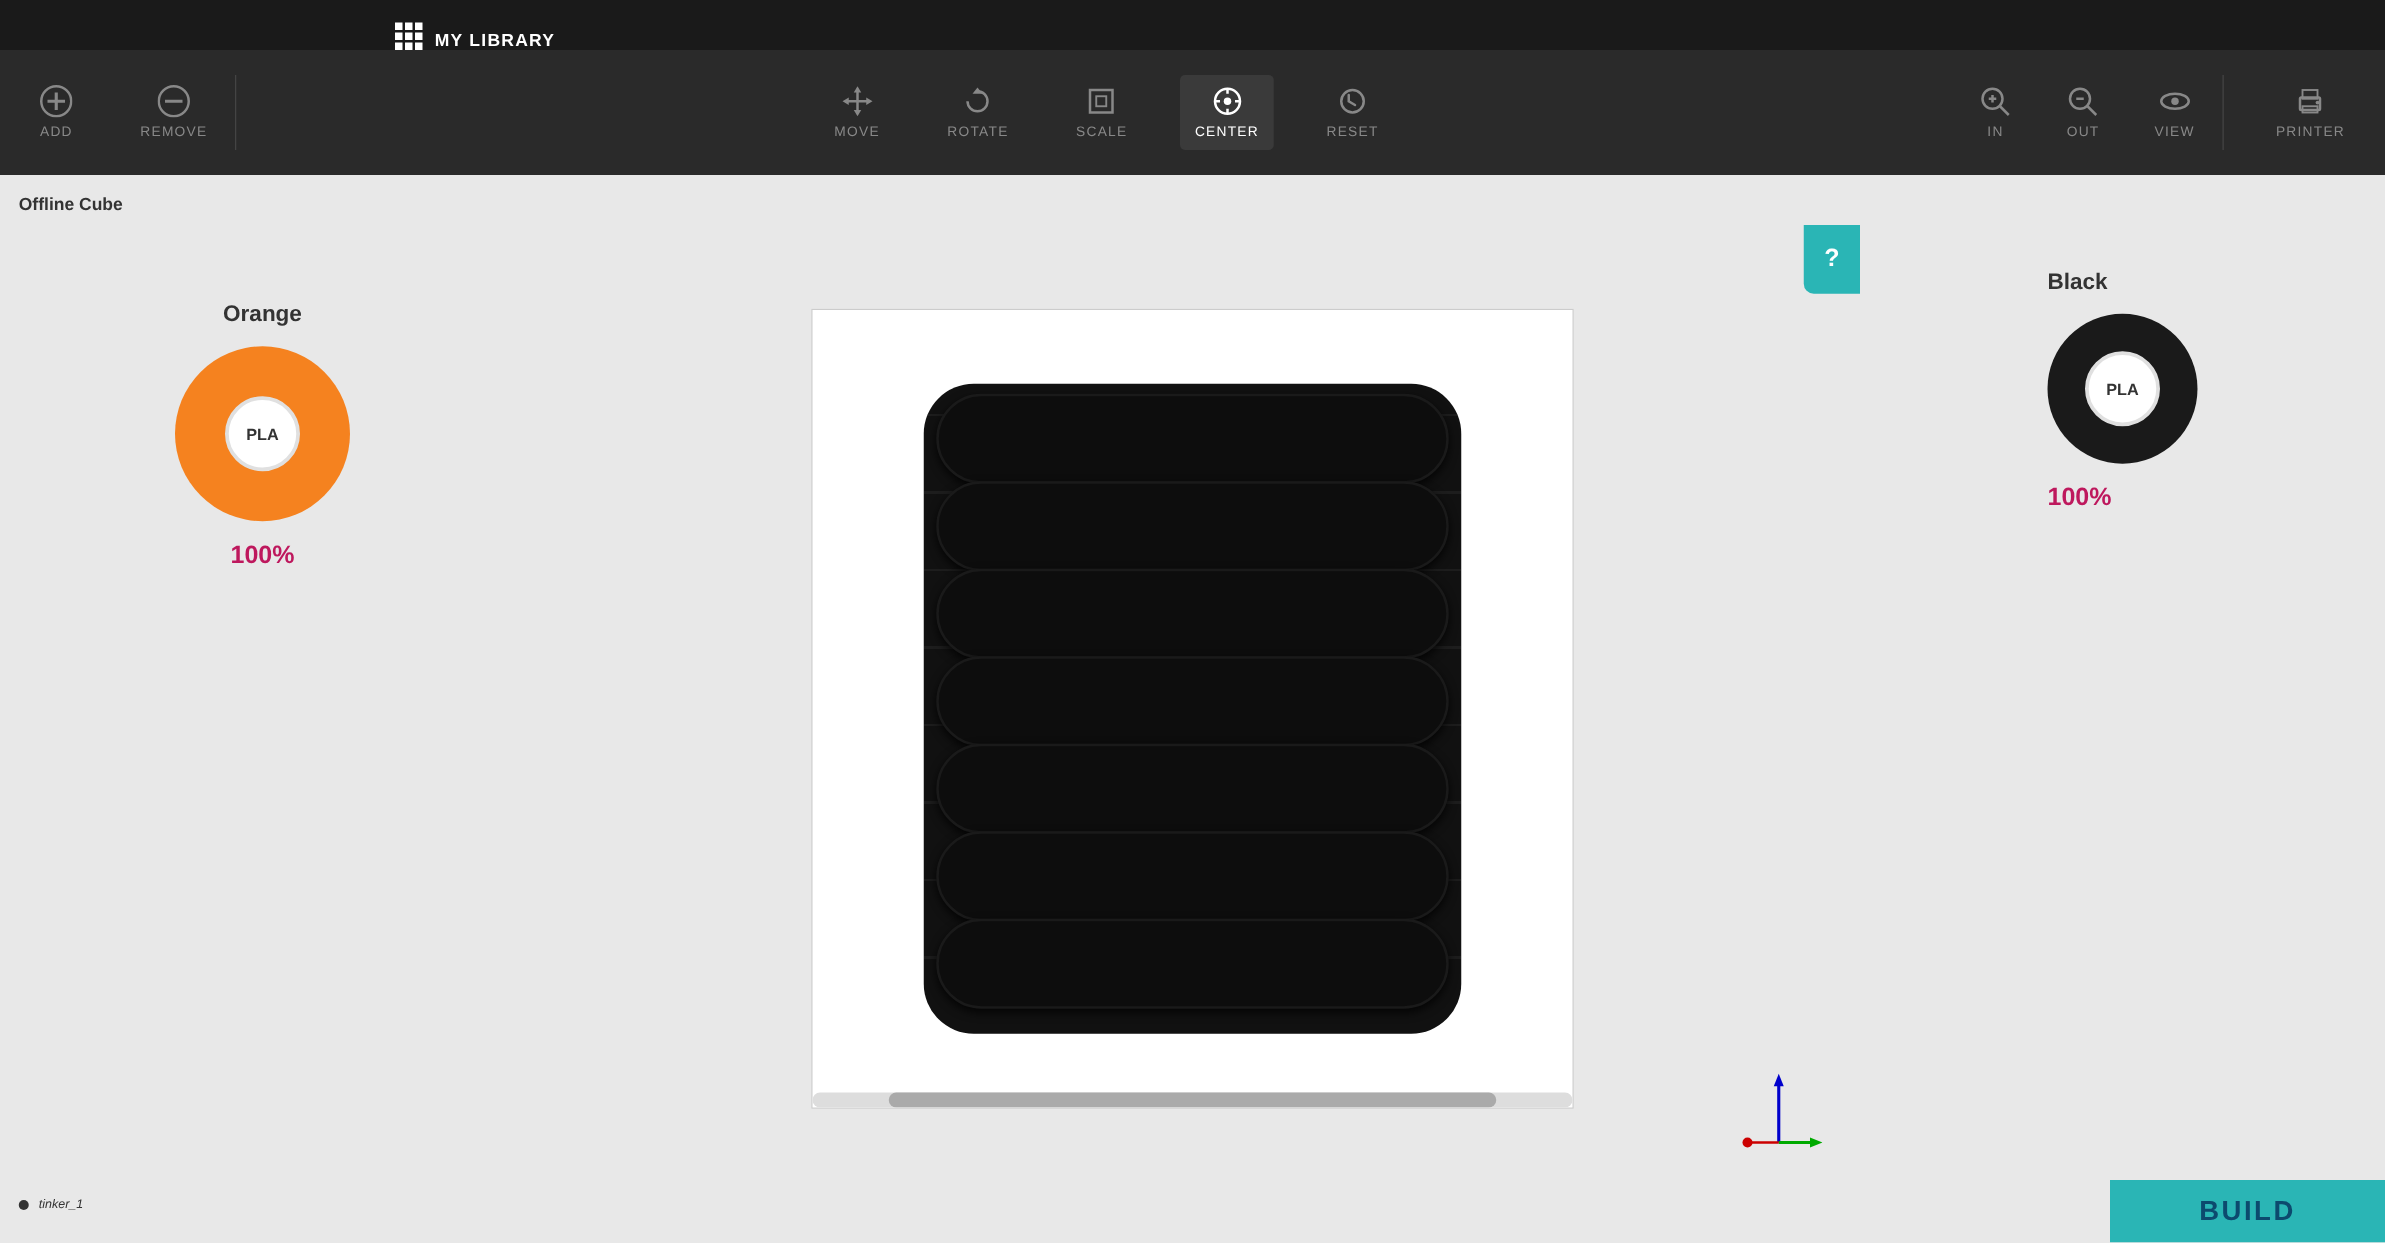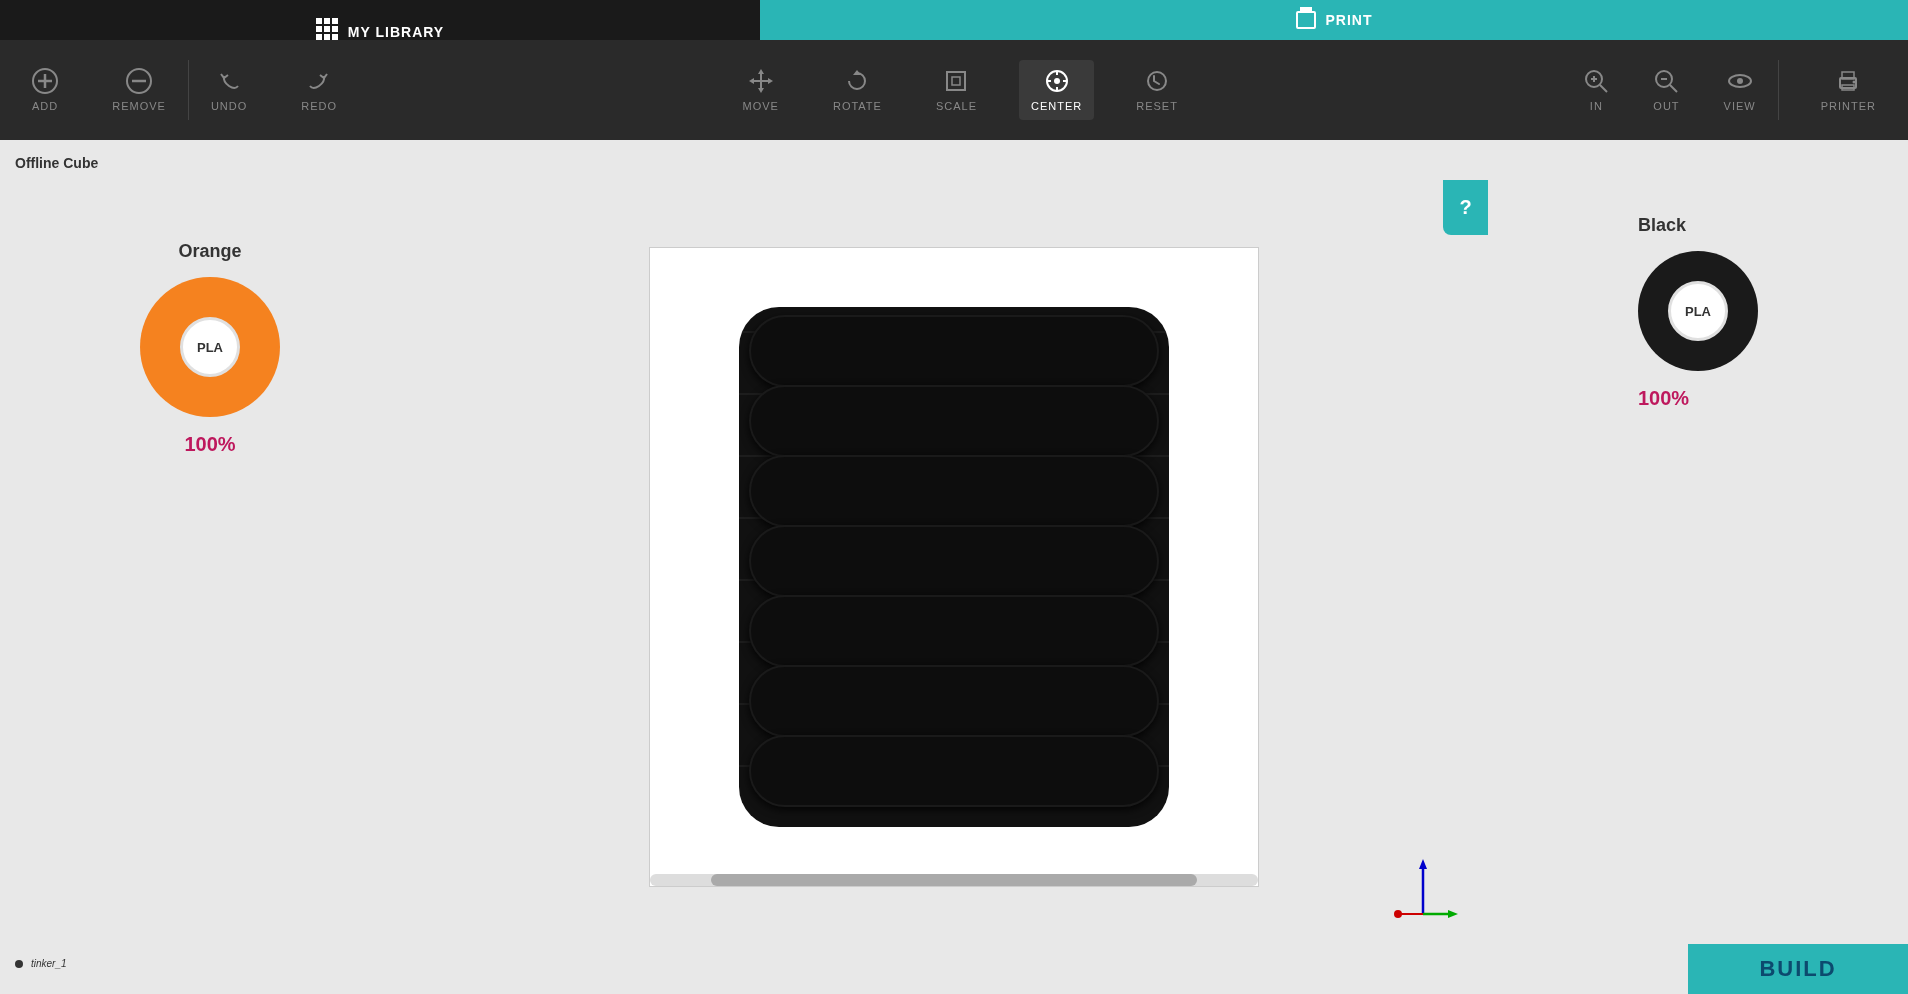--- a/index.html
+++ b/index.html
@@ -350,24 +350,20 @@
         <span></span>
       <span></span>
         <span></span>
         <span></span>
       <span></span>
         <span></span>
         <span></span>
     </div>
     <span class="header-text">MY LIBRARY</span>
   </div>
-  <div class="header-print">
-    <div class="print-icon"></div>
-    <span class="header-text">PRINT</span>
-  </div>
 </div>
 
 <div class="toolbar">
   <div class="tool-group">
     <div class="tool-item">
       <svg width="26" height="26" viewBox="0 0 26 26">
         <circle cx="13" cy="13" r="12" fill="none" stroke="#888" stroke-width="2"></circle>
         <line x1="13" y1="6" x2="13" y2="20" stroke="#888" stroke-width="2.5"></line>
         <line x1="6" y1="13" x2="20" y2="13" stroke="#888" stroke-width="2.5"></line>
       </svg>
@@ -375,36 +371,20 @@
     </div>
     <div class="tool-item">
       <svg width="26" height="26" viewBox="0 0 26 26">
         <circle cx="13" cy="13" r="12" fill="none" stroke="#888" stroke-width="2"></circle>
         <line x1="6" y1="13" x2="20" y2="13" stroke="#888" stroke-width="2.5"></line>
       </svg>
       <span class="tool-label">REMOVE</span>
     </div>
   </div>
   <div class="tool-separator"></div>
-  <div class="tool-group">
-    <div class="tool-item">
-      <svg width="26" height="26" viewBox="0 0 26 26">
-        <path d="M8 8 Q7 14 13 18 Q19 22 22 18" fill="none" stroke="#888" stroke-width="2"></path>
-        <path d="M5 6 L8 10 L12 7" fill="none" stroke="#888" stroke-width="2"></path>
-      </svg>
-      <span class="tool-label">UNDO</span>
-    </div>
-    <div class="tool-item">
-      <svg width="26" height="26" viewBox="0 0 26 26">
-        <path d="M18 8 Q19 14 13 18 Q7 22 4 18" fill="none" stroke="#888" stroke-width="2"></path>
-        <path d="M21 6 L18 10 L14 7" fill="none" stroke="#888" stroke-width="2"></path>
-      </svg>
-      <span class="tool-label">REDO</span>
-    </div>
-  </div>
   <div class="toolbar-spacer"></div>
   <div class="tool-group">
     <div class="tool-item">
       <svg width="26" height="26" viewBox="0 0 26 26">
         <line x1="13" y1="3" x2="13" y2="23" stroke="#888" stroke-width="2"></line>
         <line x1="3" y1="13" x2="23" y2="13" stroke="#888" stroke-width="2"></line>
         <polygon points="13,1 10,6 16,6" fill="#888"></polygon>
         <polygon points="13,25 10,20 16,20" fill="#888"></polygon>
         <polygon points="1,13 6,10 6,16" fill="#888"></polygon>
         <polygon points="25,13 20,10 20,16" fill="#888"></polygon>

